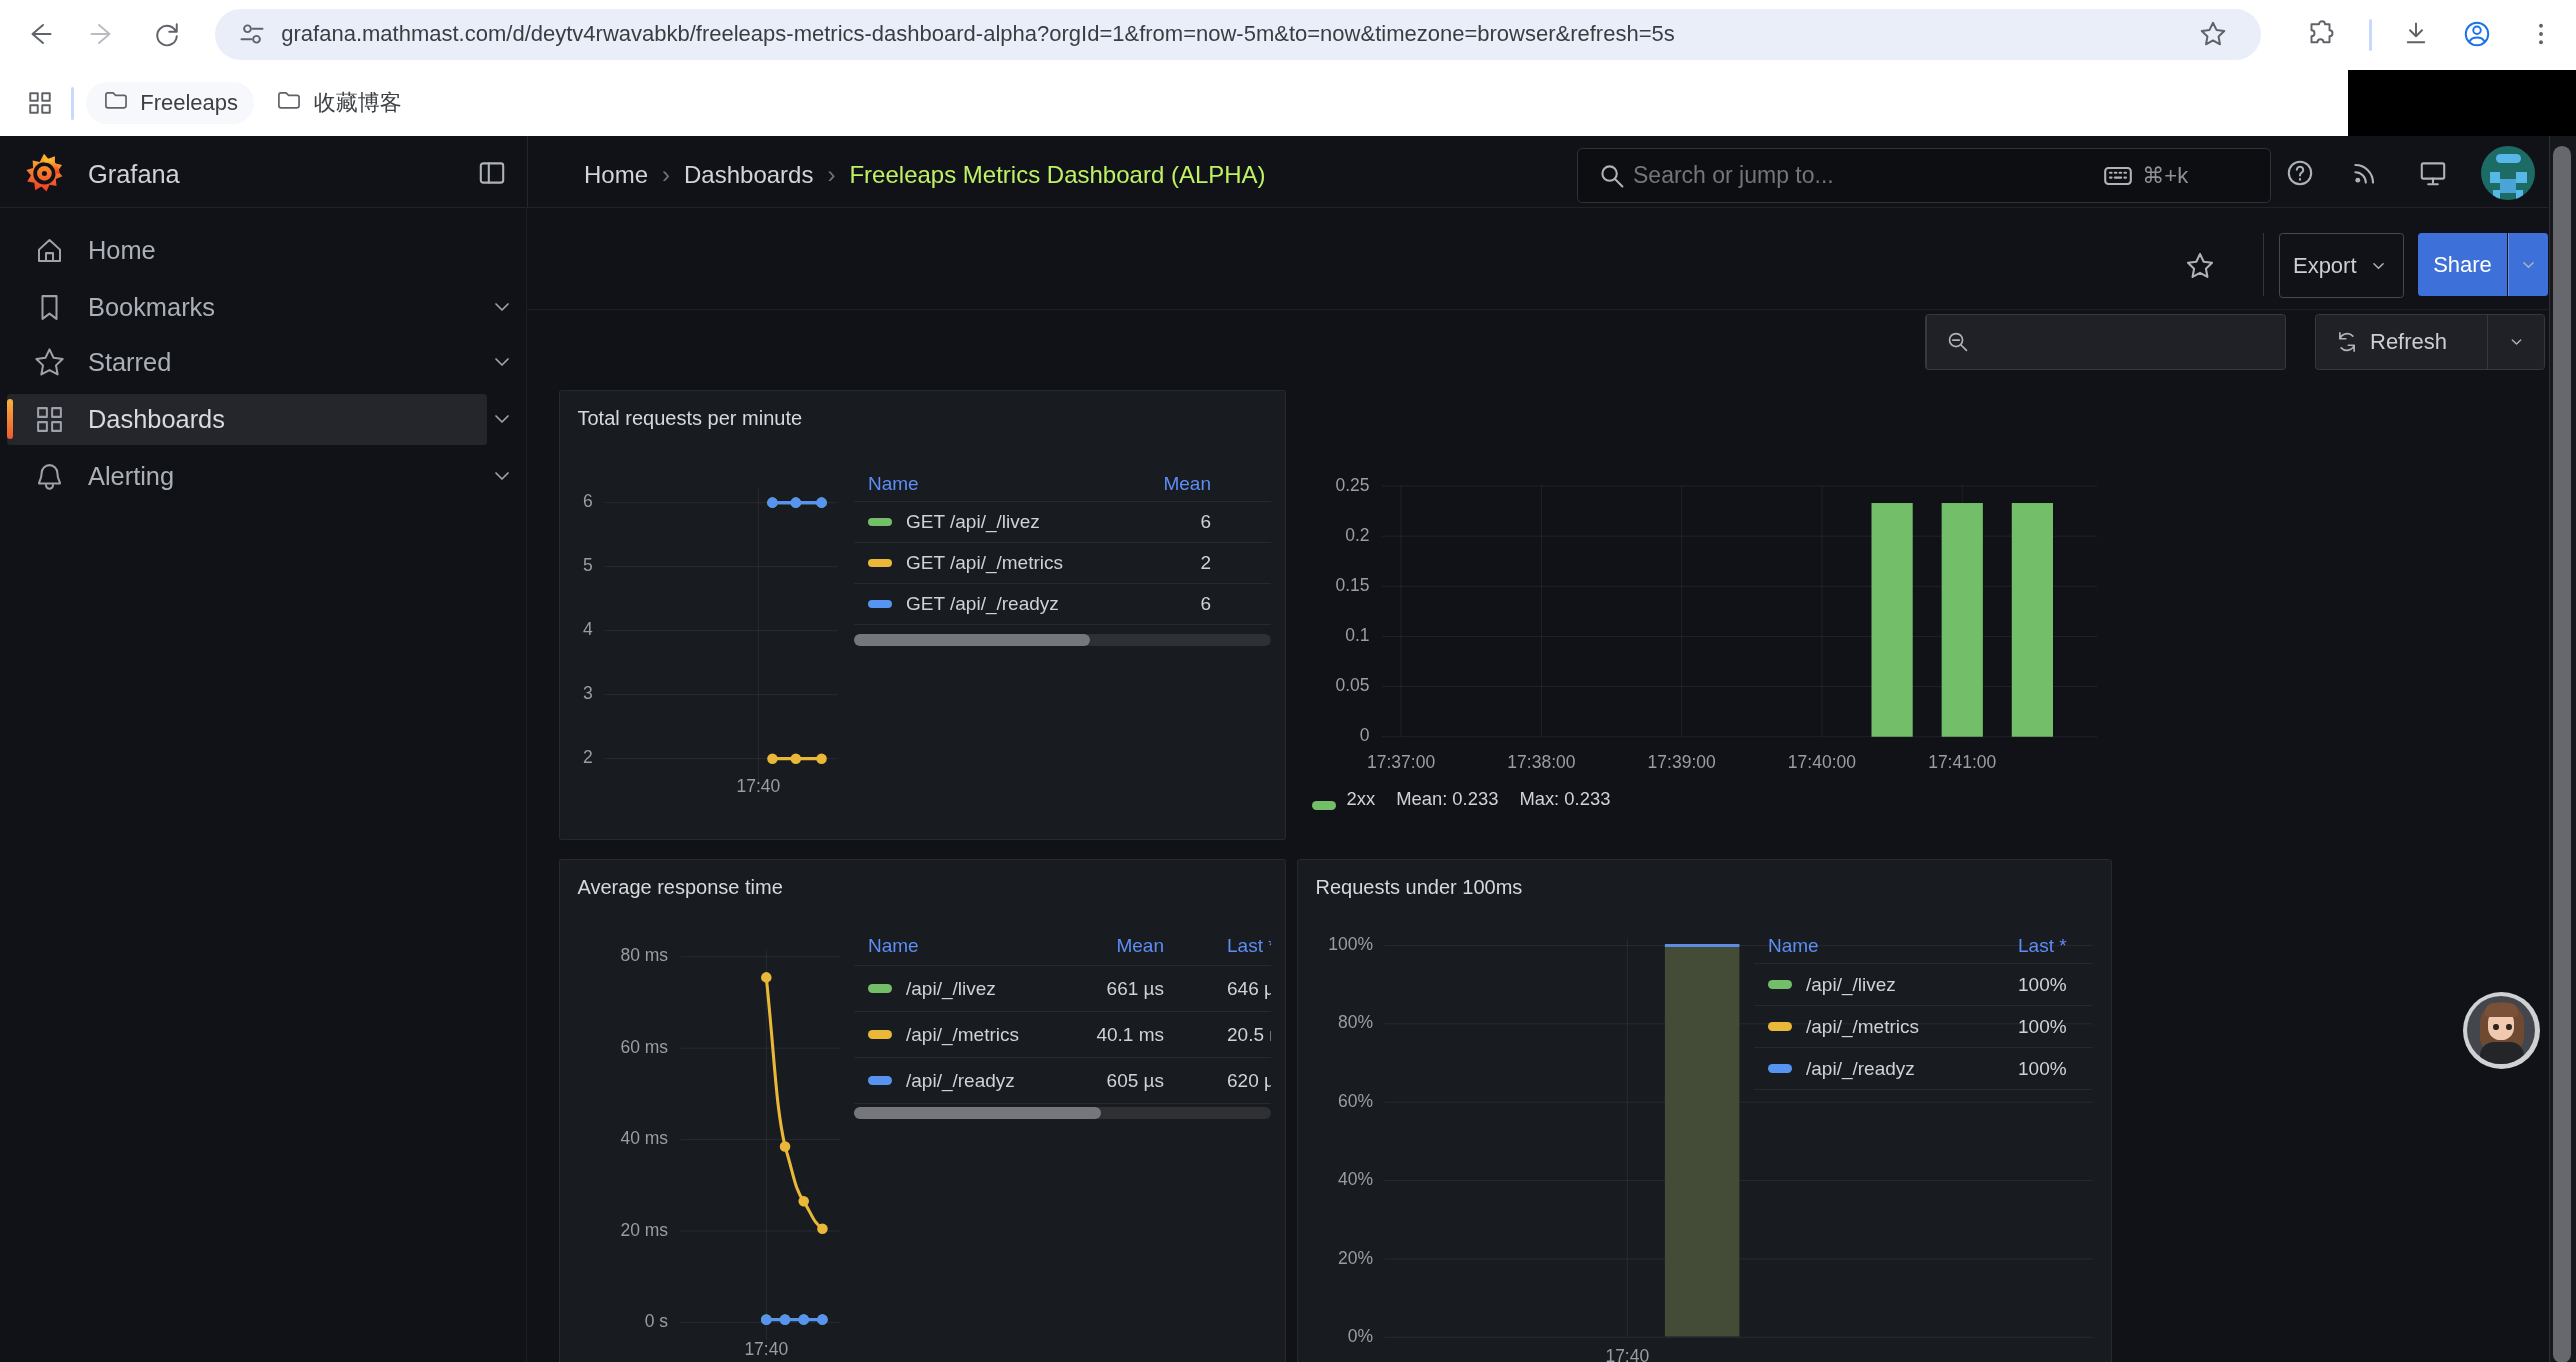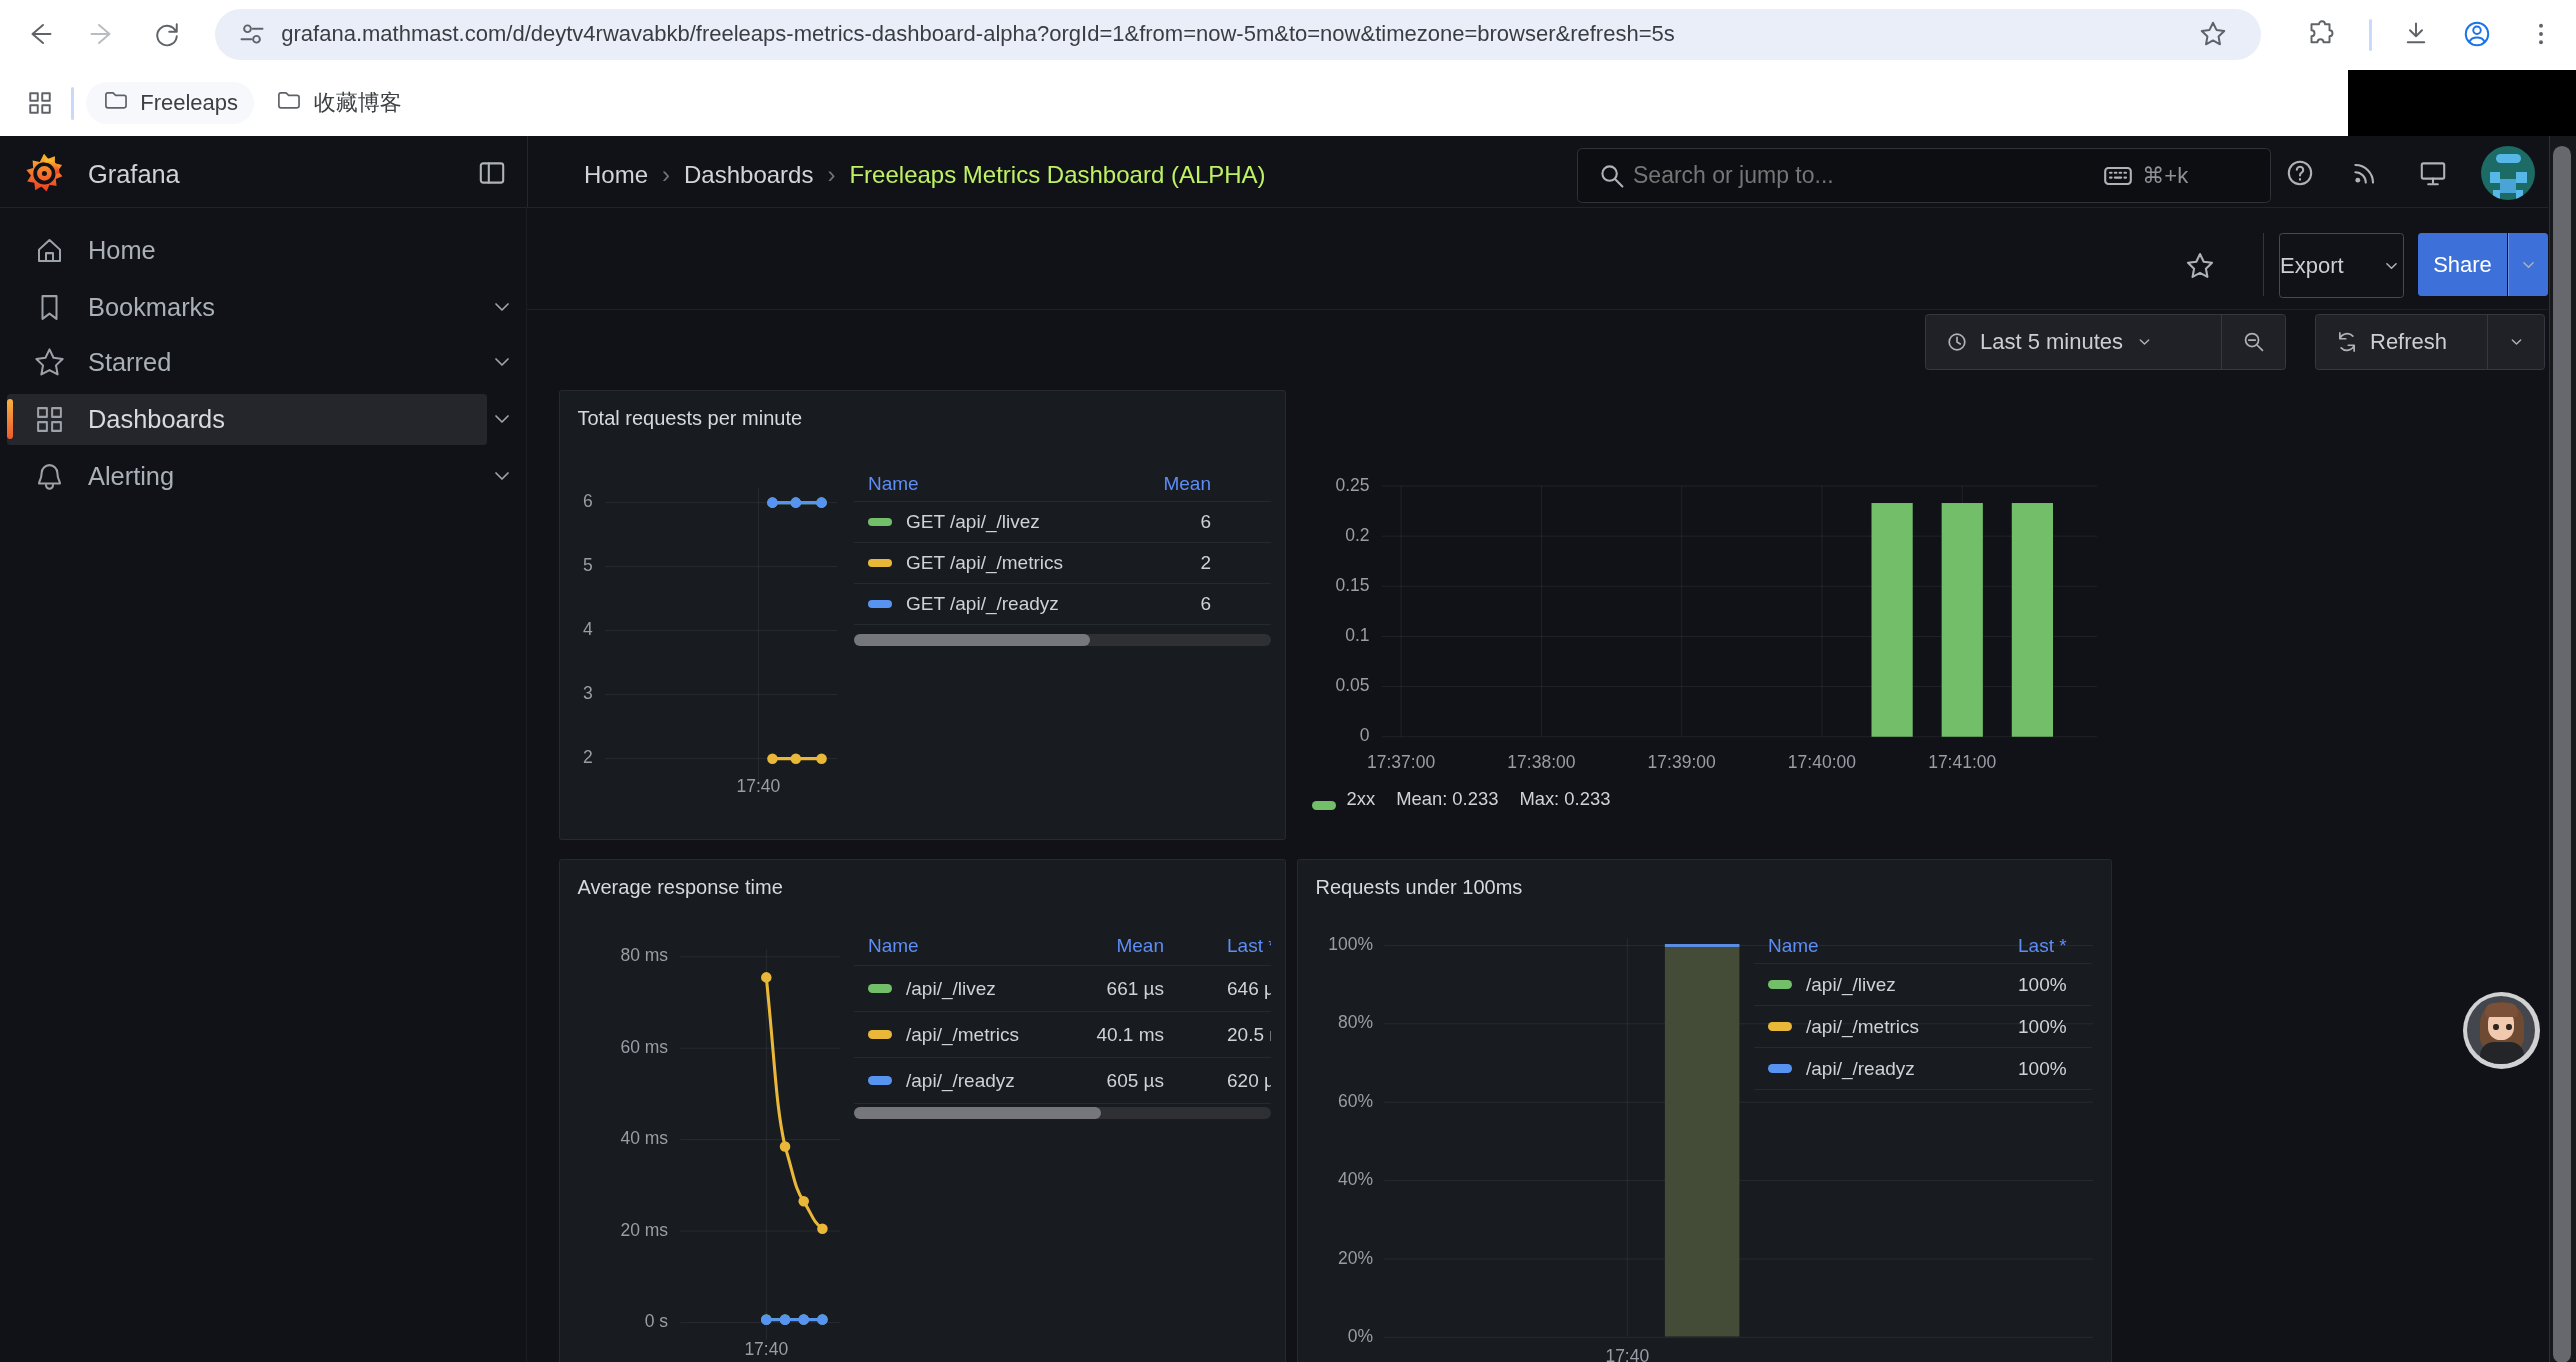--- a/index.html
+++ b/index.html
@@ -38,21 +38,21 @@
   .side-ic{position:absolute;left:23px;width:39px;height:39px;color:#9da2aa;display:flex;align-items:center;justify-content:center;}
   .side-ic svg{width:35px;height:35px;}
   .side-label{position:absolute;left:81px;font-size:25.4px;color:#aab0b7;}
   .side-item.active .side-label{color:#d8dade;}
   .side-chev{position:absolute;left:480px;width:32px;height:32px;color:#9da2aa;top:9.6px;}
   .side-chev svg{width:30px;height:30px;}
   
   .gbtn{position:absolute;display:flex;align-items:center;justify-content:center;gap:10.5px;border-radius:3.5px;
         font-size:22px;color:#ccced3;}
   .gbtn svg{width:26px;height:26px;}
-  #export-btn{border:0.9px solid #46494f;background:transparent;justify-content:space-between;}
+  #export-btn{border:0.9px solid #46494f;background:transparent;}
   #share-btn{background:#3d71d9;color:#ffffff;font-weight:500;border-radius:3.5px 0 0 3.5px;}
   #share-chev{background:#3d71d9;color:#fff;border-radius:0 3.5px 3.5px 0;border-left:0.9px solid rgba(255,255,255,0.25);}
   .tbar-group{position:absolute;background:#1f2127;border:0.9px solid #35383e;border-radius:3.5px;display:flex;align-items:center;color:#ccced3;font-size:22px;}
   .tbar-div{width:0.9px;align-self:stretch;background:#35383e;}
   .tseg{display:flex;align-items:center;gap:10.5px;padding:0 17.5px;height:100%;}
   .tseg svg{width:26px;height:26px;}
   
   .panel{position:absolute;background:#181b1f;border:0.9px solid #26292f;border-radius:2.6px;}
   .panel-title{position:absolute;left:17.5px;top:16px;font-size:20px;font-weight:500;color:#d8d9dc;}
   .no-data{position:absolute;width:100%;text-align:center;font-size:26px;color:#9a9da3;}
@@ -327,34 +327,20 @@
   <div class="abs gbtn" id="share-chev" style="left:2508px;top:233px;width:39px;height:63px;">
     <span class="nav-ic" style="width:23px;height:23px;">
         <svg viewBox="0 0 40 40" fill="none" stroke="currentColor" stroke-width="2.6" stroke-linecap="round" stroke-linejoin="round">
           <path d="M12 16 l8 8 8-8"></path>
         </svg>
       </span>
   </div>
   <div class="abs" style="left:527px;top:309px;width:2021px;height:0.9px;background:#1d1f24;"></div>
 
   <div class="tbar-group" style="left:1925px;top:314px;width:359px;height:54px;">
-    <div class="tseg" style="flex:1;">
-      <span class="nav-ic" style="width:26px;height:26px;">
-          <svg viewBox="0 0 40 40" fill="none" stroke="currentColor" stroke-width="2.6" stroke-linecap="round" stroke-linejoin="round">
-            <circle cx="20" cy="20" r="12"></circle>
-            <path d="M20 13 v7 l5 3"></path>
-          </svg>
-        </span>
-      <span>Last 5 minutes</span>
-      <span class="nav-ic" style="width:21px;height:21px;">
-          <svg viewBox="0 0 40 40" fill="none" stroke="currentColor" stroke-width="2.6" stroke-linecap="round" stroke-linejoin="round">
-            <path d="M12 16 l8 8 8-8"></path>
-          </svg>
-        </span>
-    </div>
     <div class="tbar-div"></div>
     <div class="tseg">
       <span class="nav-ic" style="width:28px;height:28px;">
           <svg viewBox="0 0 40 40" fill="none" stroke="currentColor" stroke-width="2.6" stroke-linecap="round" stroke-linejoin="round">
             <circle cx="17" cy="17" r="10"></circle>
             <path d="M12 17 h10 M25 25 L33 33"></path>
           </svg>
         </span>
     </div>
   </div>

